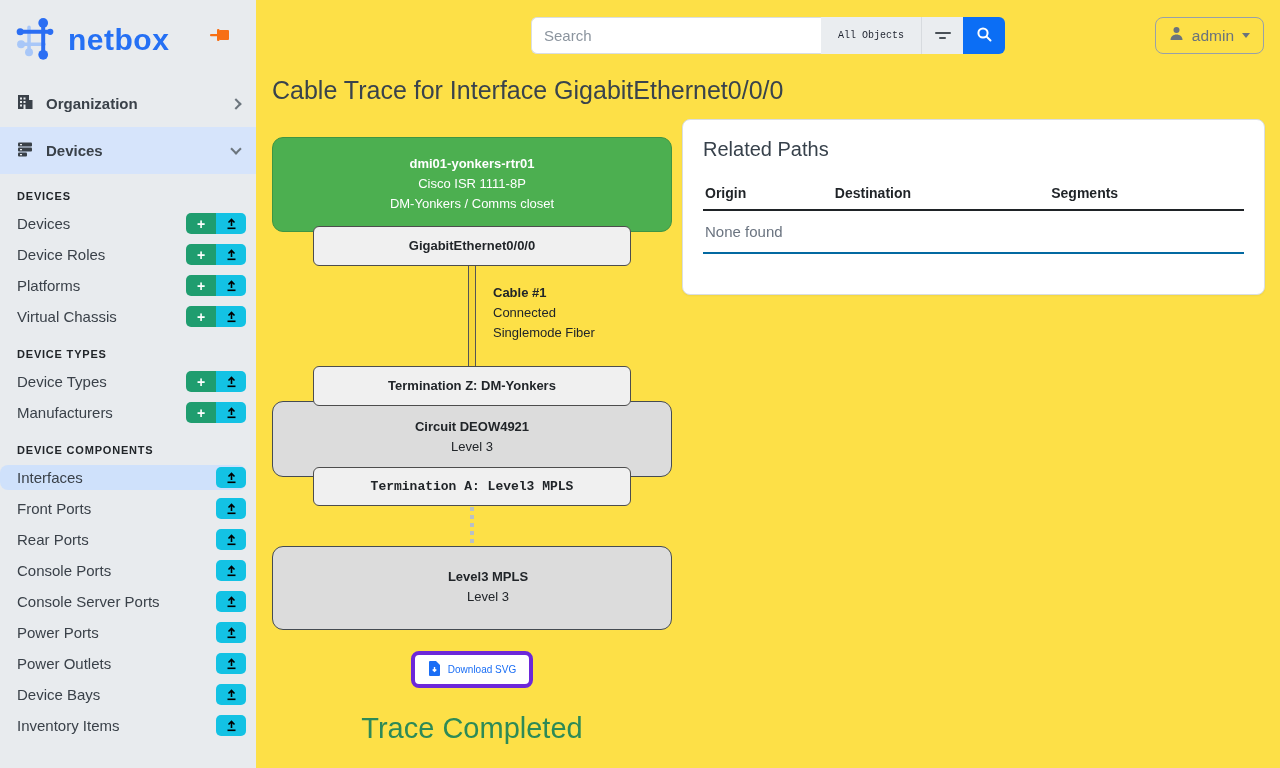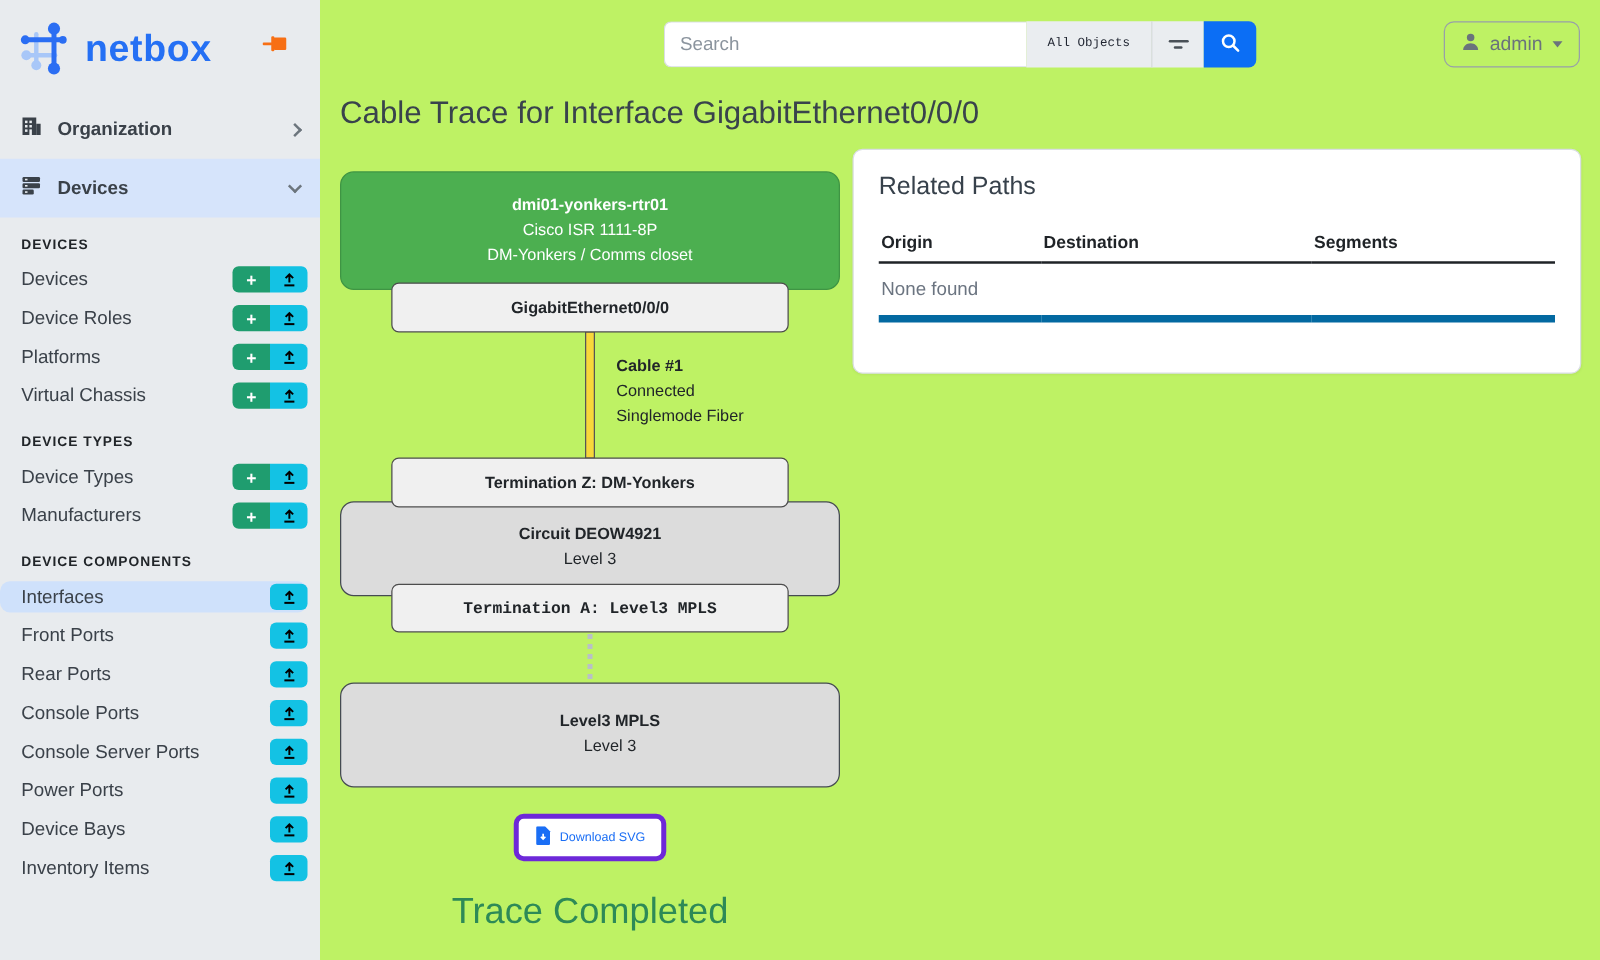--- a/index.html
+++ b/index.html
@@ -23,21 +23,21 @@
   .side-link { flex:1; font-size:15px; color:#3a4149; padding-left:17px; height:25px; line-height:25px; cursor:pointer; }
   .side-link.active { background:#cfe1fb; border-radius:8px; margin-right:10px; }
   .row-btns { position:absolute; right:10px; top:5px; display:flex; }
   .mini-btn { width:30px; height:21px; border:none; display:flex; align-items:center; justify-content:center; cursor:pointer; padding:0; }
   .btn-add { background:#1f9d6f; color:#fff; font-size:14px; font-weight:700; border-radius:5px 0 0 5px; }
   .btn-add.solo, .btn-import.solo { border-radius:5px; }
   .btn-import { background:#13c2e4; border-radius:0 5px 5px 0; }
   .row-btns .btn-import:first-child { border-radius:5px; }
 
   
-  .main { flex:1; position:relative; background:#bef264; }
+  .main { flex:1; position:relative; background:#fde047; }
   .topbar { height:70px; position:relative; }
   .search-group { position:absolute; left:50%; transform:translateX(-50%); top:17px; display:flex; height:37px; }
   .search-input { width:290px; border:1px solid #d9dee3; border-right:none; border-radius:6px 0 0 6px; padding:0 12px; font-size:15px; color:#212529; outline:none; font-family:inherit; }
   .search-input::placeholder { color:#8b949e; }
   .scope-btn { width:100px; background:#eaedf0; border:none; font-size:10px; color:#1f2430; cursor:pointer; font-family:Liberation Mono, monospace; }
   .filter-btn { width:42px; background:#eaedf0; border:none; border-left:1px solid #d7dbdf; cursor:pointer; display:flex; flex-direction:column; align-items:center; justify-content:center; gap:3px; }
   .filter-btn .bar1 { width:16px; height:2px; background:#495057; border-radius:1px; }
   .filter-btn .bar2 { width:7px;  height:2px; background:#495057; border-radius:1px; }
   .go-btn { width:42px; background:#0b6ef5; border:none; border-radius:0 6px 6px 0; cursor:pointer; display:flex; align-items:center; justify-content:center; }
   .user-btn { position:absolute; right:16px; top:17px; height:37px; display:flex; align-items:center; gap:8px; padding:0 13px; background:transparent; border:1px solid #98a0a8; border-radius:8px; color:#6a737c; font-size:15.5px; cursor:pointer; font-family:inherit; }
@@ -68,21 +68,21 @@
 
   .dl-row { text-align:center; margin-top:21px; }
   .dl-btn { display:inline-flex; align-items:center; gap:7px; padding:6px 13px; background:#fff; border:4px solid #6d28d9; border-radius:8px; color:#1a6ef5; font-size:10px; cursor:pointer; font-family:inherit; }
   .trace-status { margin-top:24px; text-align:center; font-size:29px; color:#2d8a57; }
 
   
   .card { flex:1; border:1px solid #d9dee3; border-radius:8px; background:#fff; box-shadow:0 1px 2px rgba(0,0,0,.05); padding:18px 20px 40px; }
   .card-title { font-size:20px; color:#37414b; margin-bottom:16px; }
   .paths-table { width:100%; border-collapse:collapse; }
   .paths-table th { text-align:left; font-size:14px; font-weight:700; color:#1f2327; padding:8px 2px; border-bottom:2px solid #1f2327; }
-  .paths-table td { font-size:15px; color:#6b7480; padding:12px 2px; border-bottom:6px solid #0369a1; }
+  .paths-table td { font-size:15px; color:#6b7480; padding:12px 2px; border-bottom:2px solid #0369a1; }
   .col-origin { width:24%; } .col-dest { width:40%; } .col-seg { width:36%; }
 </style>
 </head>
 <body>
 
 <aside class="sidebar">
   <div class="logo-row">
     <a class="logo-link">
       <span>
         <svg width="46" height="46" viewBox="0 0 52 52">
@@ -289,20 +289,31 @@
     <span class="row-btns">
       <button class="mini-btn btn-import solo">
           <svg width="11" height="12" viewBox="0 0 11 12">
             <path d="M5.5 8V2 M2.5 4.5L5.5 1.5L8.5 4.5" stroke="#000" stroke-width="1.6" fill="none"></path>
             <rect x="1.5" y="9.5" width="8" height="1.6" fill="#000"></rect>
           </svg>
         </button>
     </span>
   </div>
   <div class="side-row">
+    <span class="side-link">Power Outlets</span>
+    <span class="row-btns">
+      <button class="mini-btn btn-import solo">
+          <svg width="11" height="12" viewBox="0 0 11 12">
+            <path d="M5.5 8V2 M2.5 4.5L5.5 1.5L8.5 4.5" stroke="#000" stroke-width="1.6" fill="none"></path>
+            <rect x="1.5" y="9.5" width="8" height="1.6" fill="#000"></rect>
+          </svg>
+        </button>
+    </span>
+  </div>
+  <div class="side-row">
     <span class="side-link">Device Bays</span>
     <span class="row-btns">
       <button class="mini-btn btn-import solo">
           <svg width="11" height="12" viewBox="0 0 11 12">
             <path d="M5.5 8V2 M2.5 4.5L5.5 1.5L8.5 4.5" stroke="#000" stroke-width="1.6" fill="none"></path>
             <rect x="1.5" y="9.5" width="8" height="1.6" fill="#000"></rect>
           </svg>
         </button>
     </span>
   </div>

